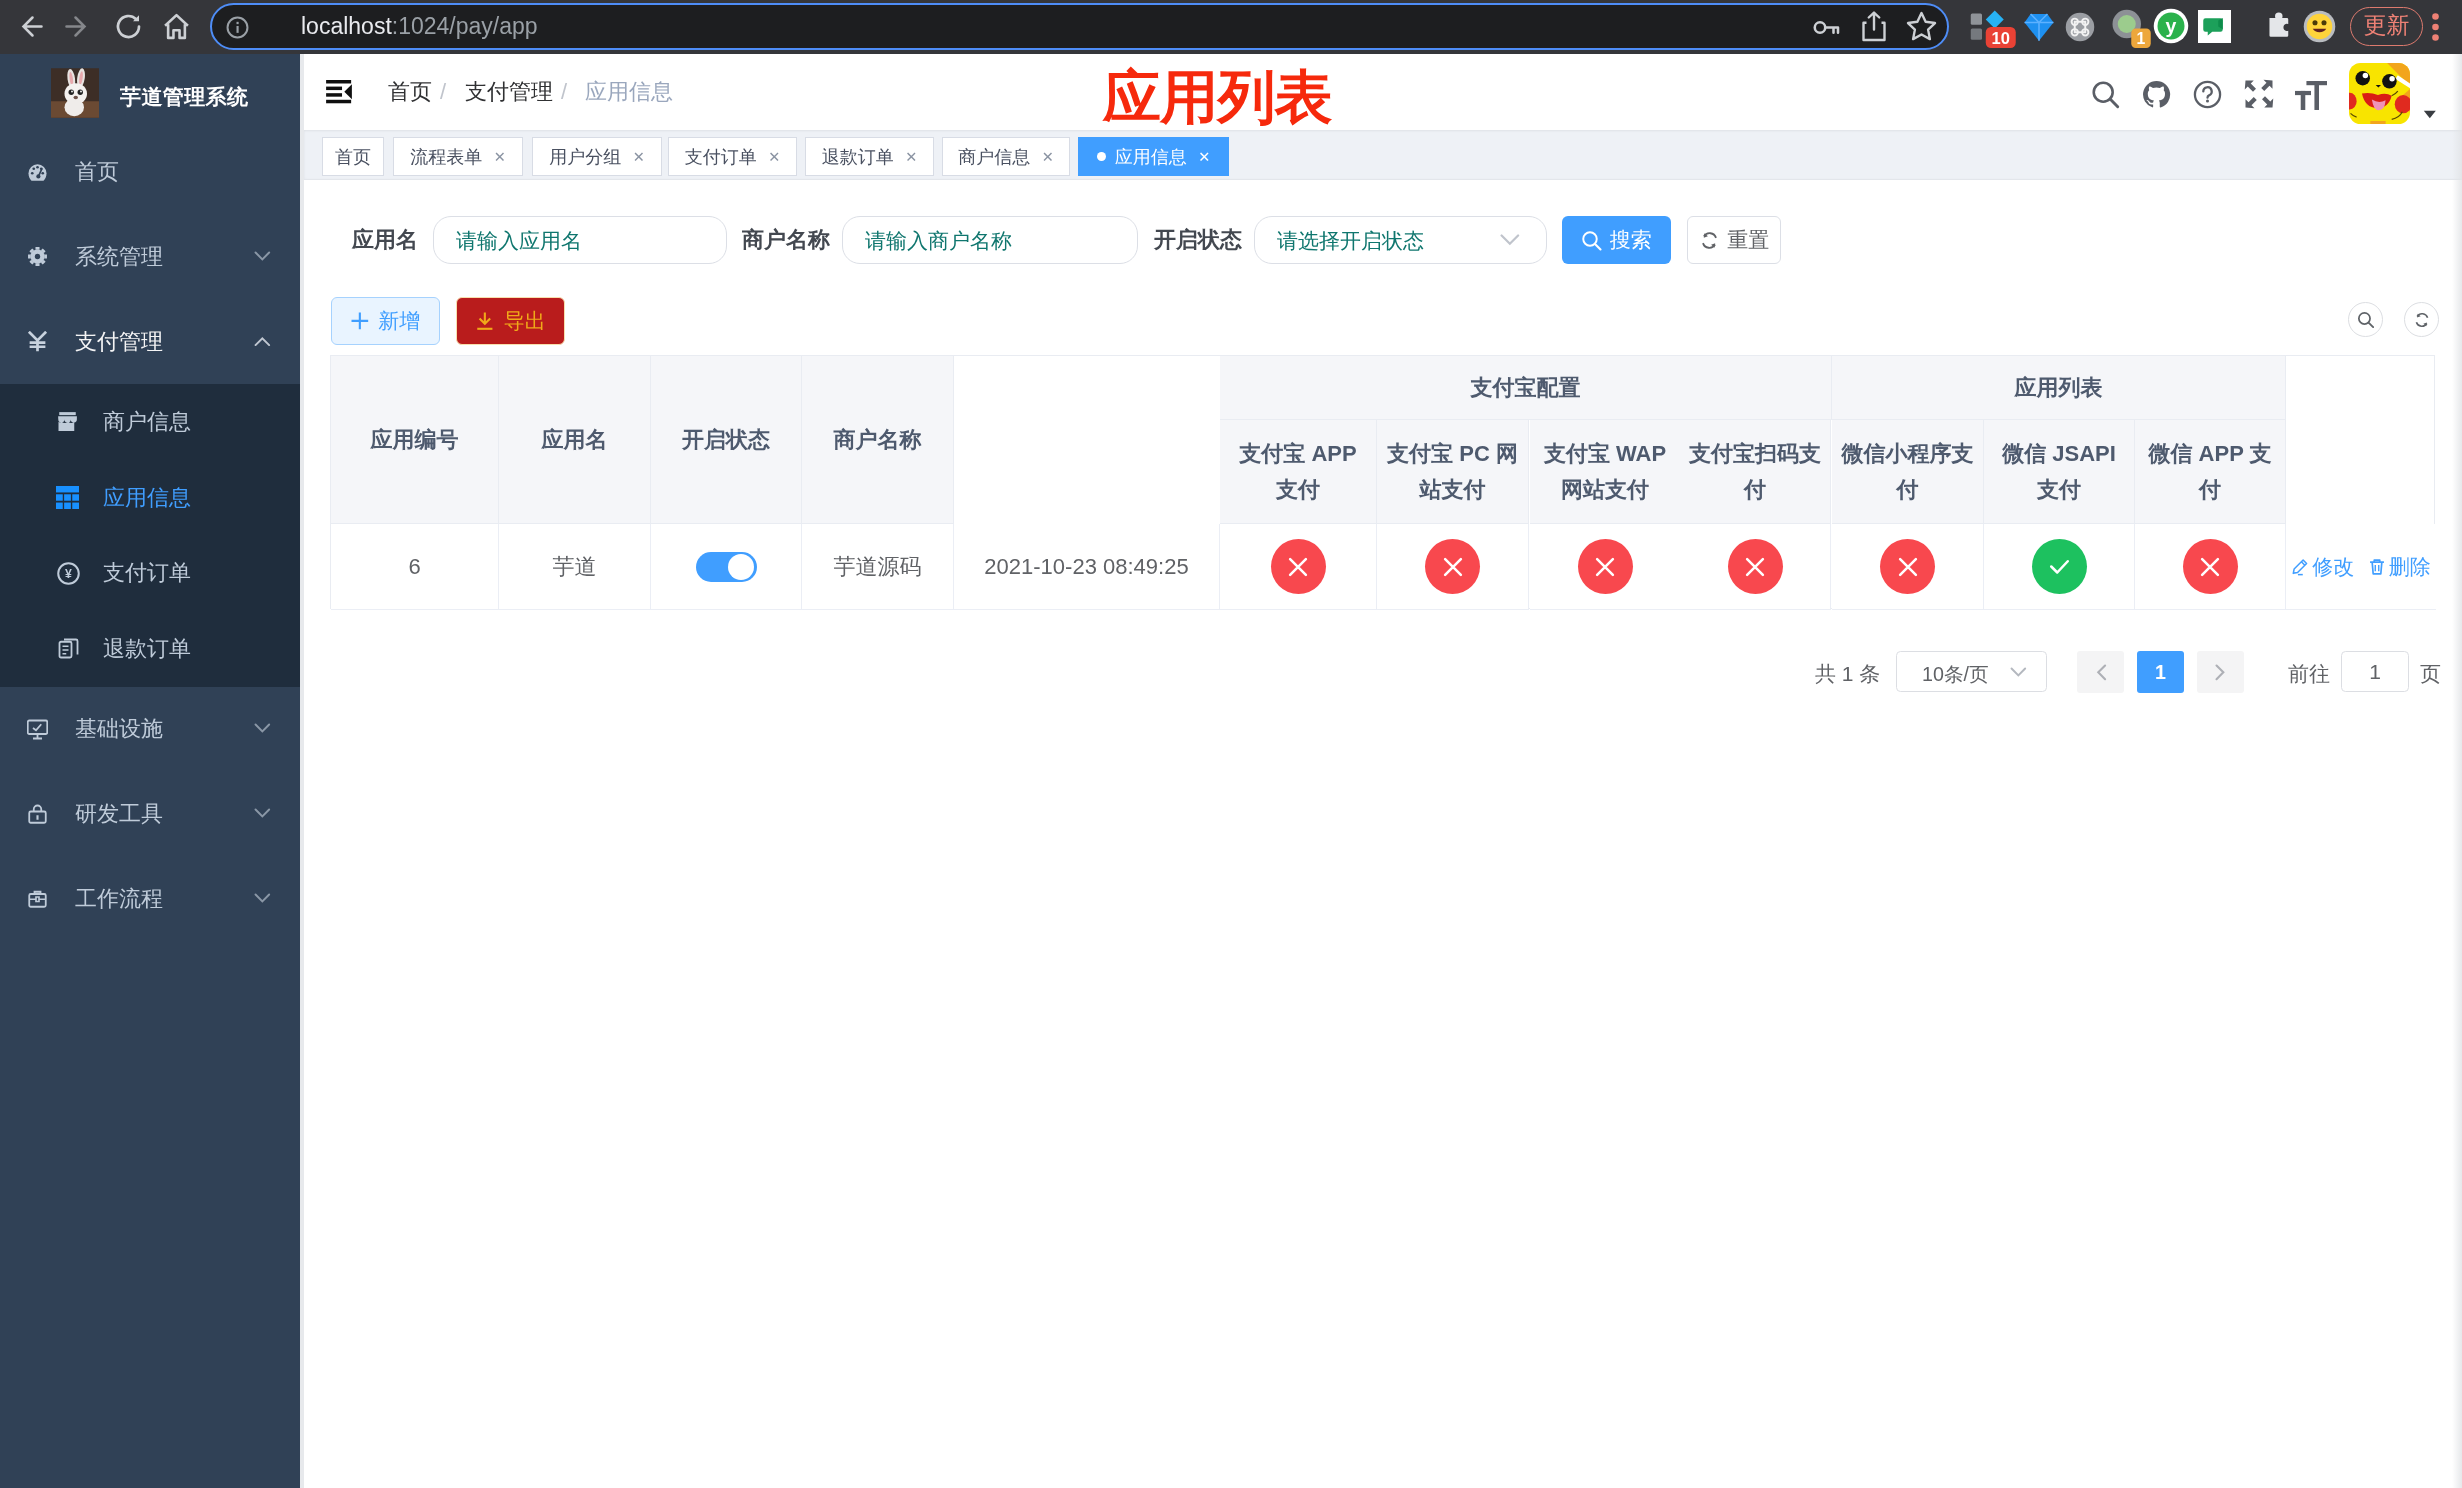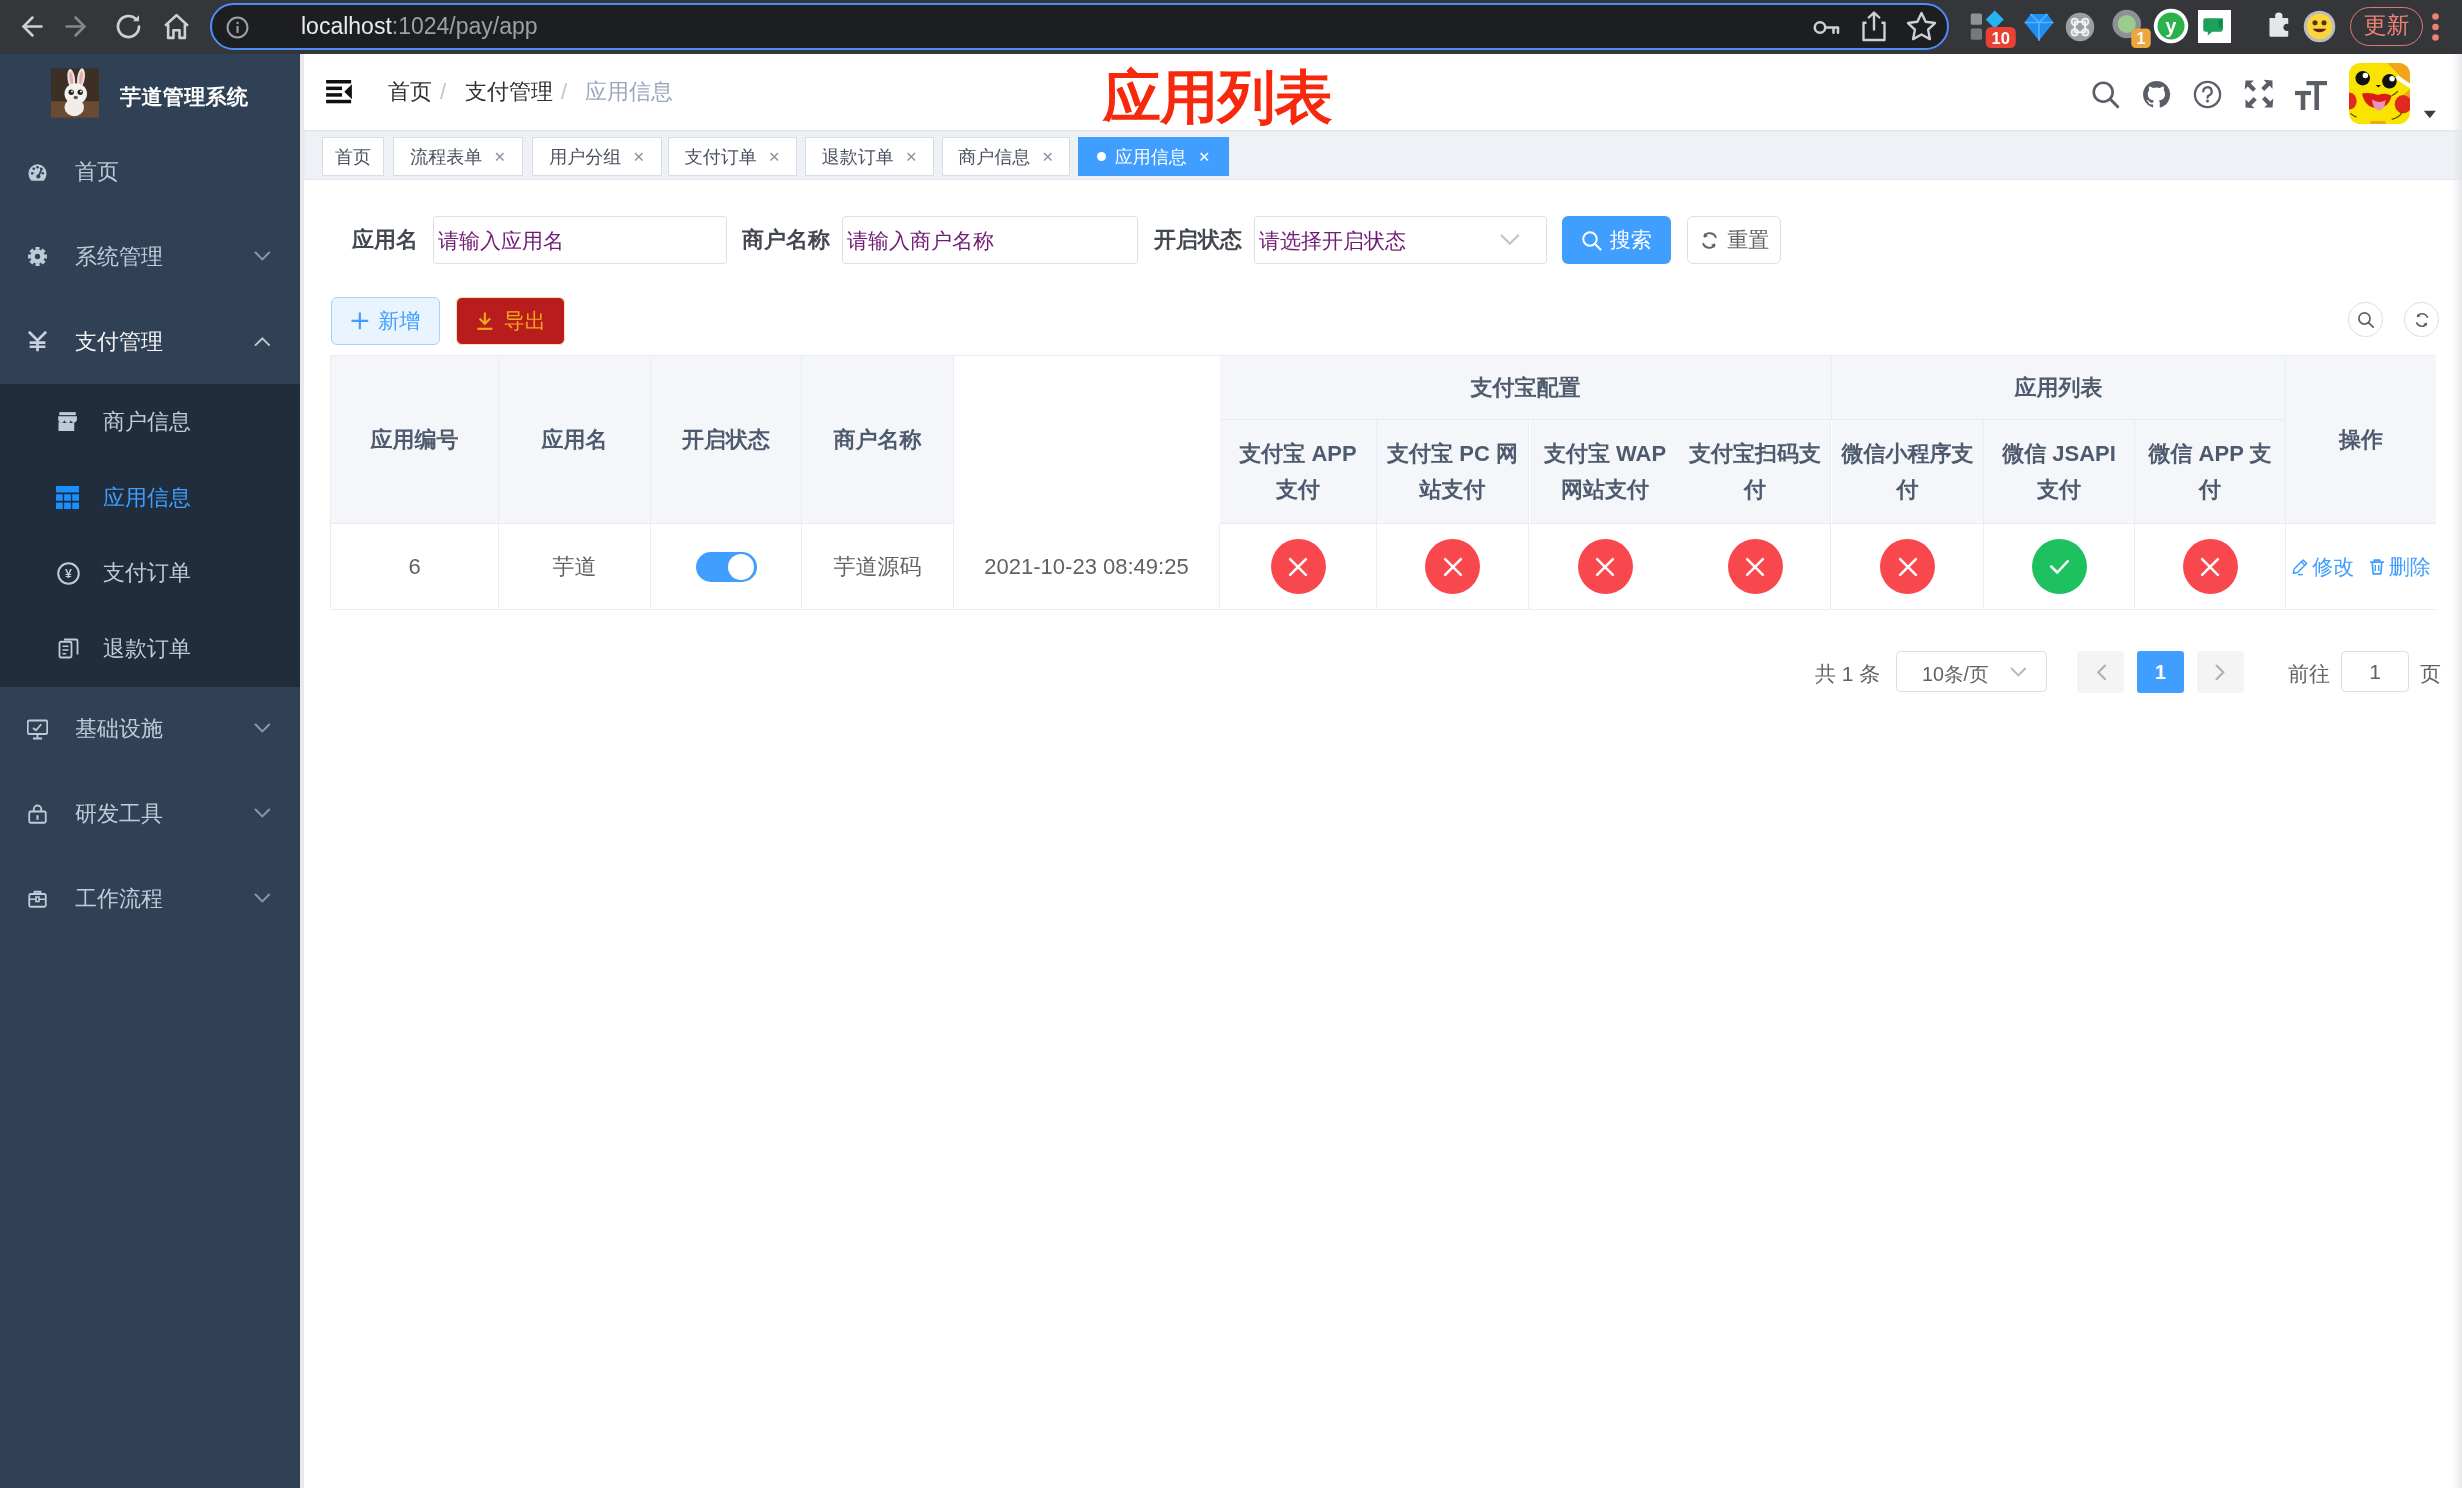--- a/index.html
+++ b/index.html
@@ -24,21 +24,21 @@
 #tagsbar { position:absolute; left:0; top:76px; width:2158px; height:50px; background:#eef1f6; border-bottom:0.8px solid #e3e6eb; box-shadow: inset 0 0.8px 2.3px rgba(0,0,0,0.08); }
 .crumb { position:absolute; top:0; height:76px; line-height:76px; font-size:22px; }
 .tag { position:absolute; top:83px; height:39px; background:#fff; border:0.8px solid #d8dce5; color:#495060; font-size:18px; display:flex; align-items:center; justify-content:center; }
 .tag.active { background:#409eff; border-color:#409eff; color:#fff; }
 .tag .x { margin-left:11.4px; font-size:14.4px; color:#8a93a2; }
 .tag.active .x { color:#fff; }
 .tag .dot { width:9px; height:9px; border-radius:50%; background:#fff; margin-right:9px; }
 #redtitle { position:absolute; left:799px; top:13px; font-size:58px; font-weight:700; color:#f6290c; letter-spacing:-0.8px; line-height:60px;}
 
 .flabel { position:absolute; top:162px; height:48px; line-height:48px; font-size:22px; font-weight:700; color:#434850; }
-.finput { position:absolute; top:162px; height:48px; border:0.8px solid #dcdfe6; border-radius:4px; background:#fff; line-height:47px; font-size:21px; color:#701a75; padding-left:4px; }
+.finput { position:absolute; top:162px; height:48px; border:0.8px solid #dcdfe6; border-radius:18px; background:#fff; line-height:47px; font-size:21px; color:#0f766e; padding-left:22px; }
 .btn { position:absolute; display:flex; align-items:center; justify-content:center; font-size:21px; border-radius:6px; }
 
 #tbl { position:absolute; left:26px; top:301px; width:2105px; height:254px; border:0.8px solid #e9ecf2; }
 .hcell { position:absolute; background:#f5f6f9; border-right:0.8px solid #e9ecf2; border-bottom:0.8px solid #e9ecf2; color:#4e5a6e; font-weight:700; font-size:22px; display:flex; align-items:center; justify-content:center; text-align:center; }
 .dcell { position:absolute; background:#fff; border-right:0.8px solid #ebeef5; border-bottom:0.8px solid #ebeef5; color:#606266; font-size:22px; display:flex; align-items:center; justify-content:center; }
 .circ { width:55px; height:55px; border-radius:50%; display:flex; align-items:center; justify-content:center; }
 
 .pag { position:absolute; font-size:21px; color:#606266; }
 svg { display:block; }
 </style>
@@ -396,21 +396,20 @@
       <path d="M20.7 23.8 l0.9 -6 -5.5 2 z" fill="#5f6368"></path>
     </svg>
 
   <div id="tbl">
     <div class="hcell" style="left:0;top:0;width:168px;height:168px;">应用编号</div>
     <div class="hcell" style="left:168px;top:0;width:152px;height:168px;">应用名</div>
     <div class="hcell" style="left:320px;top:0;width:151px;height:168px;">开启状态</div>
     <div class="hcell" style="left:471px;top:0;width:152px;height:168px;">商户名称</div>
     <div class="hcell" style="left:889px;top:0;width:612px;height:64px;">支付宝配置</div>
     <div class="hcell" style="left:1501px;top:0;width:454px;height:64px;">应用列表</div>
-    <div class="hcell" style="left:1955px;top:0;width:150px;height:168px;border-right:none;">操作</div>
     <div class="hcell" style="left:889px;top:64px;width:157px;height:104px;line-height:36px;">支付宝 APP<br>支付</div>
     <div class="hcell" style="left:1046px;top:64px;width:152px;height:104px;line-height:36px;">支付宝 PC 网<br>站支付</div>
     <div class="hcell" style="left:1199px;top:64px;width:151px;height:104px;line-height:36px;">支付宝 WAP<br>网站支付</div>
     <div class="hcell" style="left:1349px;top:64px;width:151px;height:104px;line-height:36px;">支付宝扫码支<br>付</div>
     <div class="hcell" style="left:1501px;top:64px;width:152px;height:104px;line-height:36px;">微信小程序支<br>付</div>
     <div class="hcell" style="left:1653px;top:64px;width:151px;height:104px;line-height:36px;">微信 JSAPI<br>支付</div>
     <div class="hcell" style="left:1804px;top:64px;width:151px;height:104px;line-height:36px;">微信 APP 支<br>付</div>
 
     <div class="dcell" style="left:0;top:168px;width:168px;height:86px;">6</div>
     <div class="dcell" style="left:168px;top:168px;width:152px;height:86px;">芋道</div>

